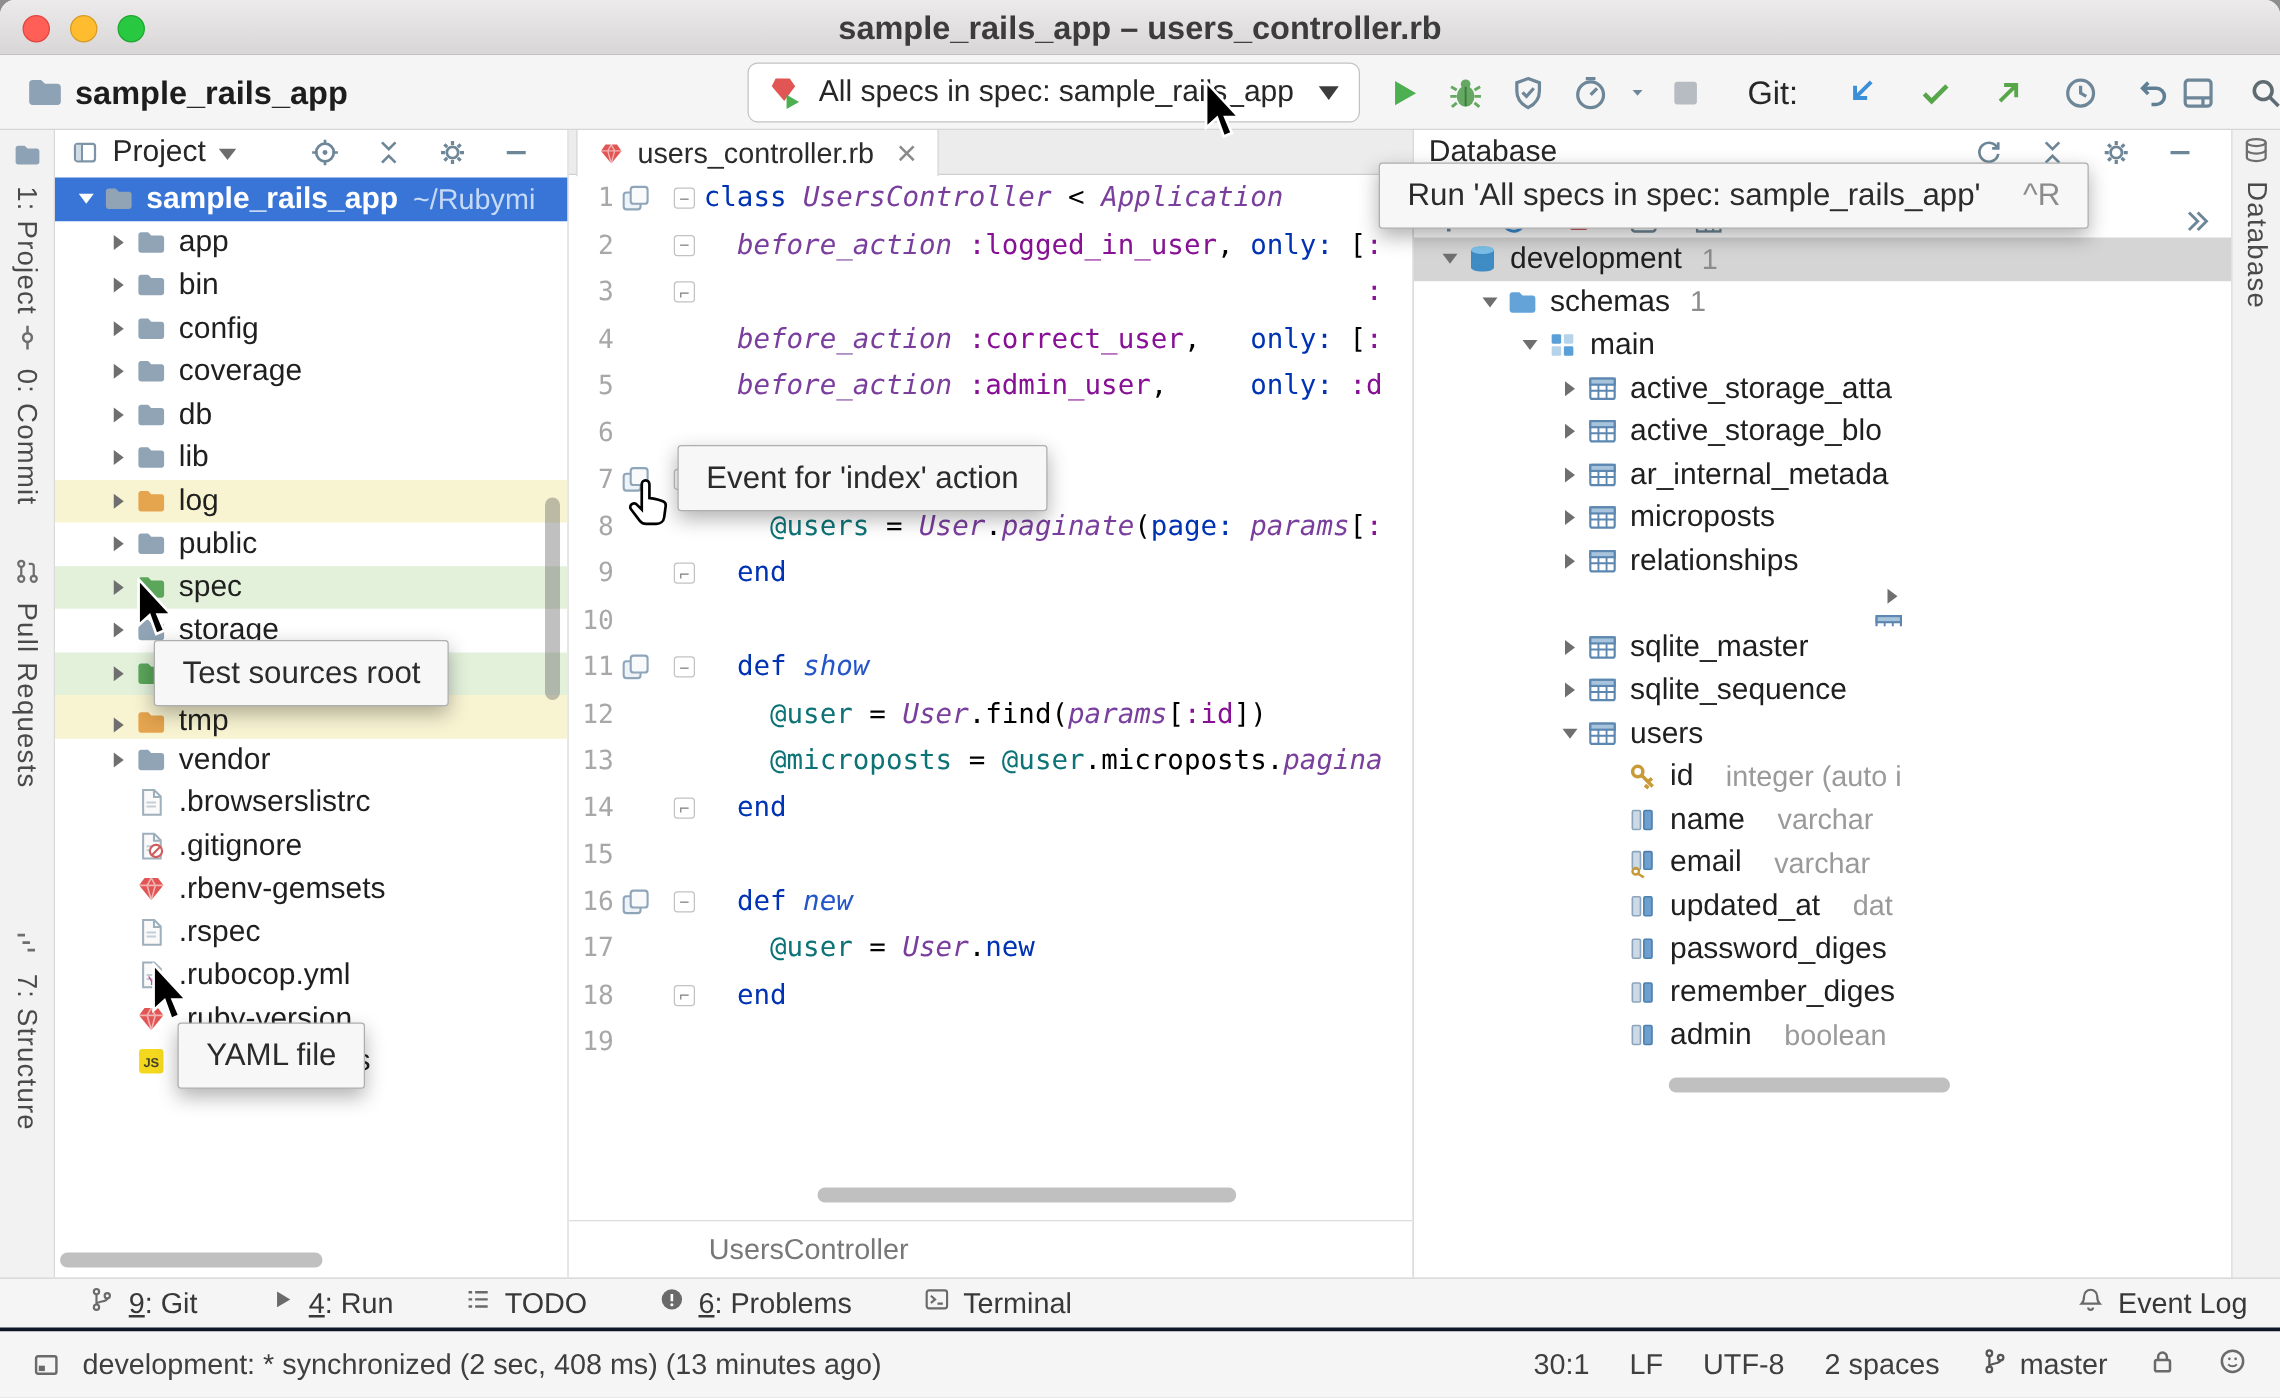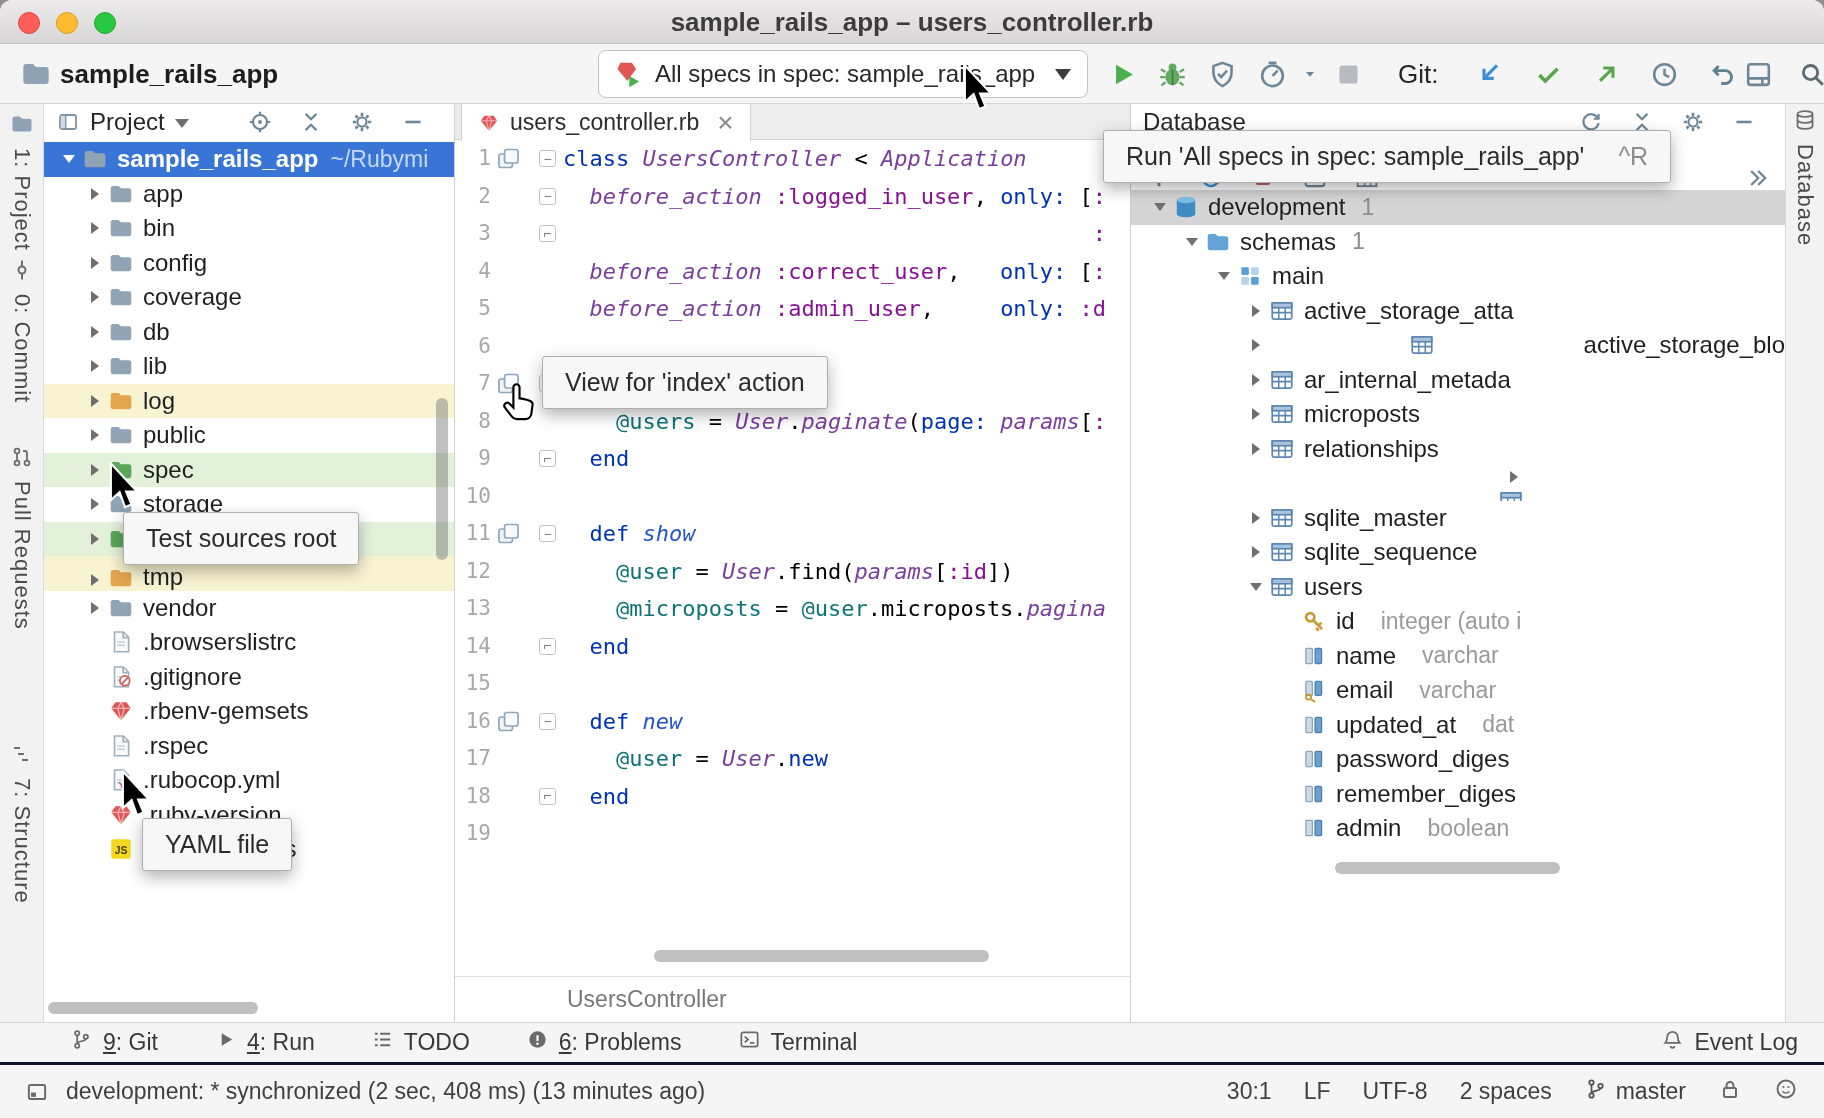--- a/index.html
+++ b/index.html
@@ -748,21 +748,21 @@
             <span class="chev closed"></span>
             <span class="ic">
               <svg viewBox="0 0 24 24">
                 <rect x="3" y="4.5" width="18" height="15" rx="1.5" fill="#fff" stroke="#5c87b0" stroke-width="1.6"></rect>
                 <rect x="3" y="4.5" width="18" height="4.5" fill="#a8c4dd" stroke="#5c87b0" stroke-width="1.6"></rect>
                 <path d="M3 13.5h18M9 9v10.5M15 9v10.5" stroke="#5c87b0" stroke-width="1.4"></path>
               </svg>
             </span>
             <span class="lbl">active_storage_atta</span>
           </div>
-          <div class="trow" style="padding-left: 114px; justify-content: space-between;">
+          <div class="trow" style="padding-left: 114px;">
             <span class="chev closed"></span>
             <span class="ic">
               <svg viewBox="0 0 24 24">
                 <rect x="3" y="4.5" width="18" height="15" rx="1.5" fill="#fff" stroke="#5c87b0" stroke-width="1.6"></rect>
                 <rect x="3" y="4.5" width="18" height="4.5" fill="#a8c4dd" stroke="#5c87b0" stroke-width="1.6"></rect>
                 <path d="M3 13.5h18M9 9v10.5M15 9v10.5" stroke="#5c87b0" stroke-width="1.4"></path>
               </svg>
             </span>
             <span class="lbl">active_storage_blo</span>
           </div>
@@ -1018,21 +1018,21 @@
             <circle cx="14.5" cy="10" r="1.1" fill="#6a6a6a"></circle>
             <path d="M8.5 14.5c2 2 5 2 7 0" fill="none" stroke="#6a6a6a" stroke-width="1.6"></path>
           </svg></span>
     </div>
   </div>
 
   <div class="tooltip" id="tt-run">
     <span>Run 'All specs in spec: sample_rails_app'</span>
     <span class="short">^R</span>
   </div>
-  <div class="tooltip" id="tt-gutter">View for 'index' action</div>
+  <div class="tooltip" id="tt-gutter">Event for 'index' action</div>
   <div class="tooltip" id="tt-test">Test sources root</div>
   <div class="tooltip" id="tt-yaml">YAML file</div>
 
   <svg class="cursor" style="left:962px;top:64px;width:34px;height:48px" viewBox="0 0 24 34">
     <path d="M2 1v26l6.2-5.6L12 32l4.6-2-3.8-9H20.5z" fill="#000" stroke="#fff" stroke-width="1.5"></path>
   </svg>
   <svg class="cursor" style="left:498px;top:380px;width:40px;height:46px" viewBox="0 0 26 30">
     <path d="M10 14V4.8a2 2 0 0 1 4 0V12l2.2.3 2.5.6 2.3.8c1 .4 1.6 1.3 1.5 2.4l-.8 6c-.3 2-2 3.4-4 3.4h-5.4c-1.3 0-2.5-.6-3.3-1.6l-4.6-6c-.7-.9-.4-2.3.6-2.8.9-.5 2-.2 2.7.6l2.3 2.3z" fill="#fff" stroke="#000" stroke-width="1.4"></path>
   </svg>
   <svg class="cursor" style="left:108px;top:462px;width:34px;height:48px" viewBox="0 0 24 34">

